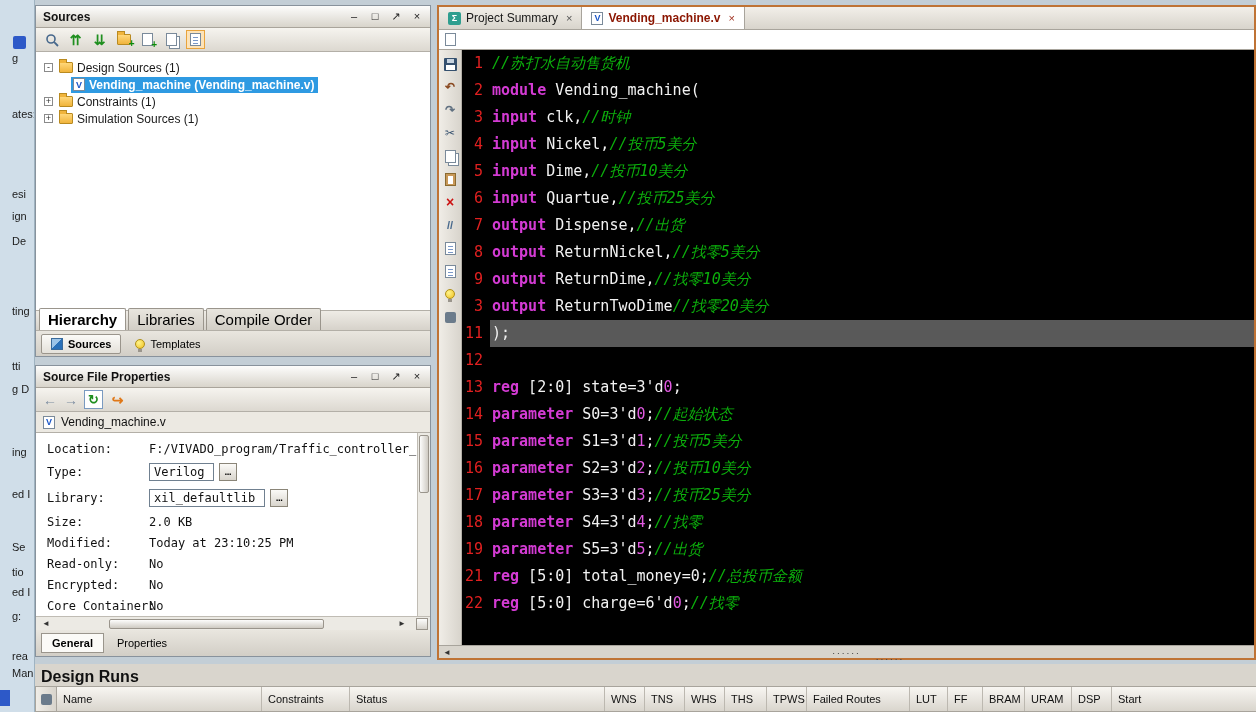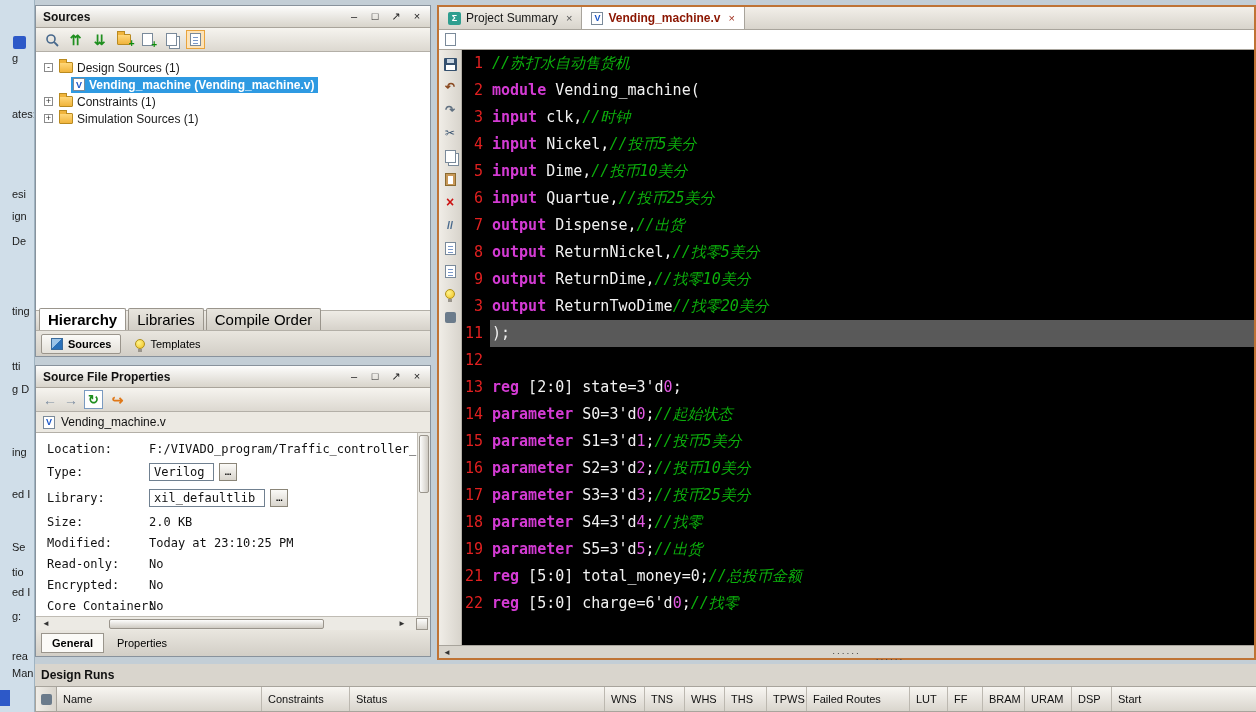--- a/index.html
+++ b/index.html
@@ -156,21 +156,21 @@
   .pl { color:#f2f2f2; }
   .ehscroll { height:13px; flex:none; background:#d8d4cc; border-top:1px solid #a8a49c;
     display:flex; align-items:center; position:relative; }
   .dots { position:absolute; left:50%; transform:translateX(-50%); color:#444;
     font-size:10px; letter-spacing:2px; }
   .vsplit { position:absolute; left:780px; top:655px; width:220px; height:9px; line-height:8px;
     text-align:center; color:#444; font-size:10px; letter-spacing:2px; }
 
   
   .druns { position:absolute; left:35px; top:664px; width:1221px; height:48px; background:#d9d5cd; }
-  .drtitle { position:absolute; left:6px; top:4px; font-size:12px; font-weight:bold; color:#111; }
+  .drtitle { position:absolute; left:6px; top:4px; font-size:16px; font-weight:bold; color:#111; }
   .drstrip { position:absolute; left:0; top:22px; width:22px; height:26px;
     background:linear-gradient(90deg,#f0ede7,#d8d4cc); border:1px solid #a8a49c;
     display:flex; justify-content:center; align-items:center; }
   .drheader { position:absolute; left:22px; top:22px; right:0; height:26px; display:flex;
     background:linear-gradient(#f8f6f2,#d9d5cd); border-top:1px solid #a8a49c; border-bottom:1px solid #a8a49c; }
   .drcell { flex:none; display:flex; align-items:center; padding:0 6px; font-size:11px;
     border-right:1px solid #bcb8b0; color:#111; white-space:nowrap; overflow:hidden; }
 </style>
 </head>
 <body>

